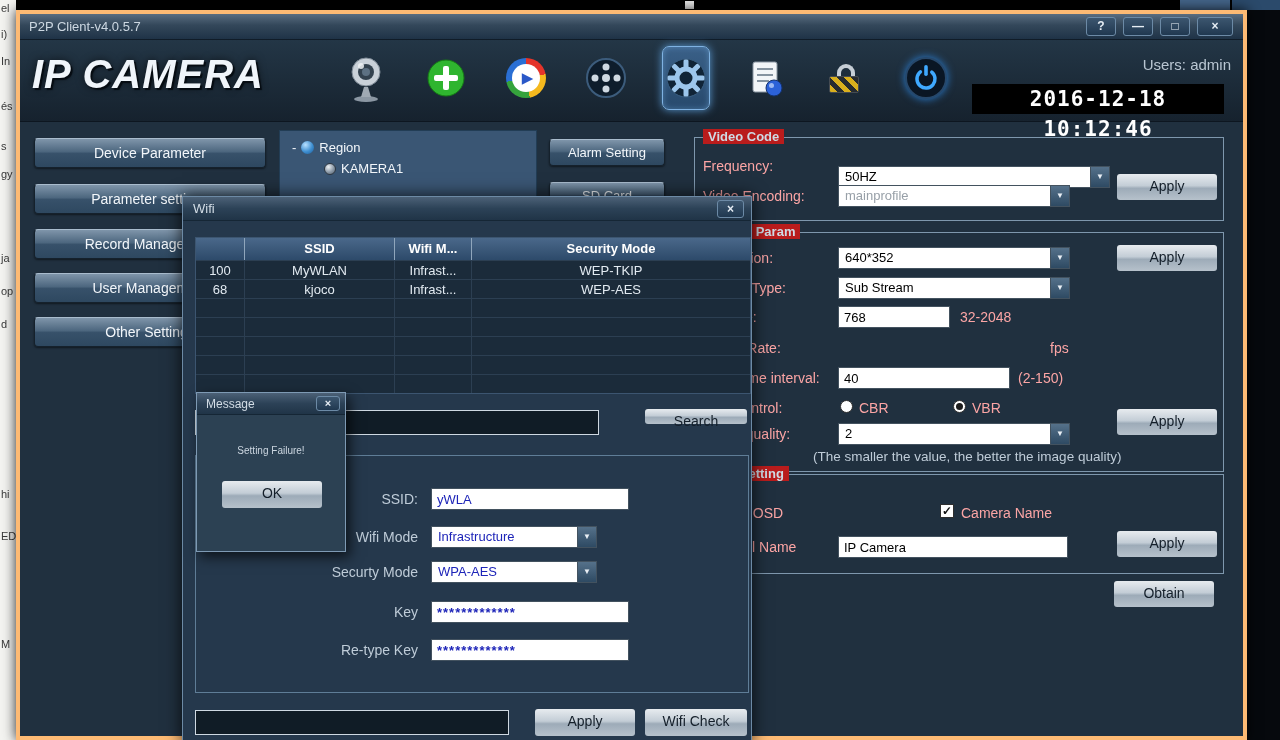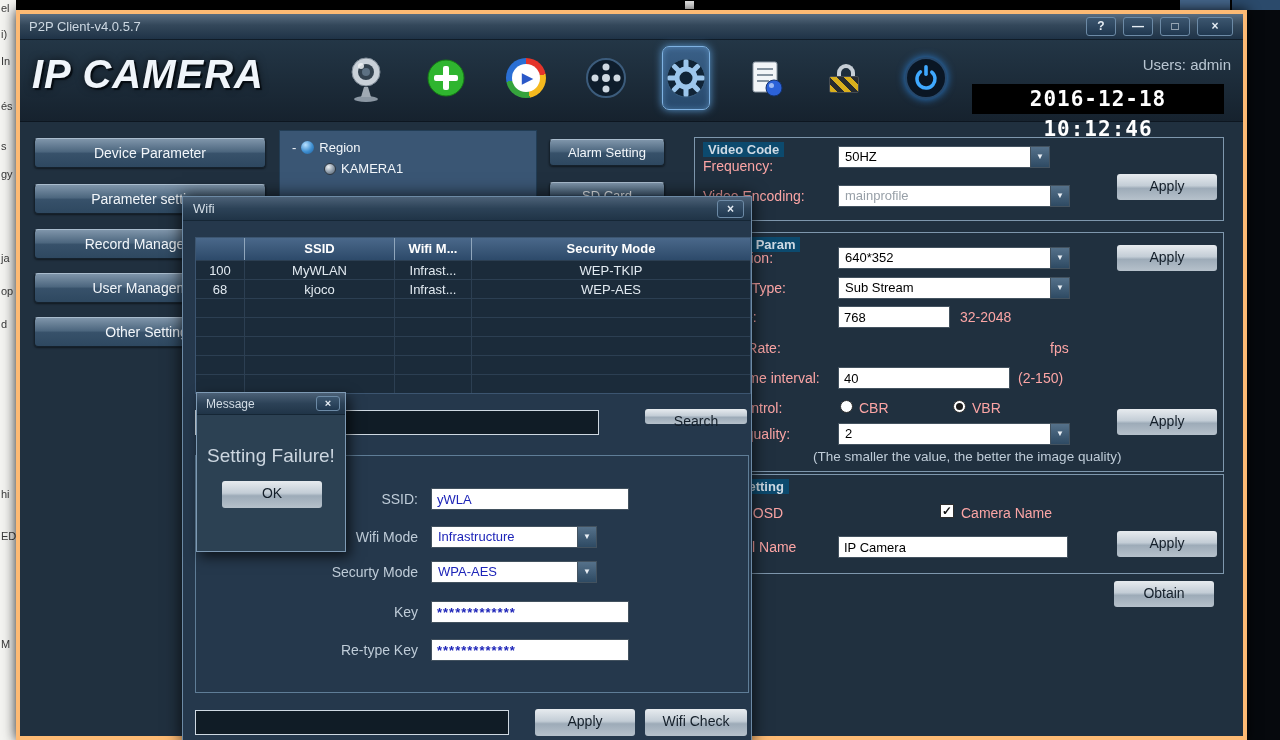--- a/index.html
+++ b/index.html
@@ -58,22 +58,22 @@
   .tree{position:absolute;left:259px;top:116px;width:258px;height:262px;background:#3a5674;border:1px solid #223d55;}
   .tree-row{display:flex;align-items:center;gap:5px;color:#f2f6fa;font-size:13px;margin:9px 0 0 12px;}
   .tree-row.child{margin-left:44px;margin-top:6px;}
   .globe{width:13px;height:13px;border-radius:50%;display:inline-block;
          background:radial-gradient(circle at 35% 30%,#b8e0ff,#3e8ed0 55%,#1c5a96);}
   .camico{width:12px;height:12px;border-radius:50%;display:inline-block;border:1px solid #2e3842;
          background:radial-gradient(circle at 35% 30%,#eef2f5,#8a98a6 55%,#55626e);}
 
   
   .group{position:absolute;border:1px solid #7e97ad;}
-  .gtitle{position:absolute;top:-9px;left:8px;background:#0c4a6e;padding:0 5px;font-size:13px;
-          font-weight:bold;color:#cfdae4;margin-top:13px;}
+  .gtitle{position:absolute;top:-9px;left:8px;background:#b91c1c;padding:0 5px;font-size:13px;
+          font-weight:bold;color:#cfdae4;}
   .lbl{position:absolute;font-size:14px;color:#fca5a5;white-space:nowrap;}
   .hint{position:absolute;font-size:13px;color:#bfccd8;white-space:nowrap;}
 
   
   .dd{position:absolute;height:22px;background:#fff;border:1px solid #43525f;display:flex;}
   .dd-value{flex:1;font-size:13px;color:#000;line-height:20px;padding-left:6px;white-space:nowrap;overflow:hidden;}
   .dd.disabled .dd-value{color:#98a0a8;}
   .dd.blue .dd-value{color:#1d24b8;}
   .dd-btn{width:19px;background:linear-gradient(180deg,#55718a,#2e4a63);border-left:1px solid #43525f;}
   .dd-btn::after{content:"▼";display:block;color:#e9eff5;font-size:8px;text-align:center;line-height:20px;}
@@ -110,21 +110,21 @@
 
   
   .msg{position:absolute;left:176px;top:378px;width:150px;height:160px;background:#2c4153;
        border:1px solid #7e9ab4;box-shadow:4px 5px 12px rgba(0,0,0,.65);z-index:20;}
   .msg-title{position:absolute;left:0;top:0;right:0;height:22px;
              background:linear-gradient(180deg,#4c6177,#2c4257 50%,#203447);border-bottom:1px solid #152635;}
   .msg-title-text{position:absolute;left:9px;top:4px;font-size:12px;color:#d3dde6;}
   .msg-close{position:absolute;right:5px;top:3px;width:24px;height:15px;
              background:linear-gradient(180deg,#3c566f,#203850);border:1px solid #6c8aa6;border-radius:3px;
              color:#e6edf4;font-size:11px;font-weight:bold;text-align:center;line-height:13px;}
-  .msg-text{position:absolute;left:0;top:52px;width:100%;text-align:center;font-size:19px;color:#ccd6e0;}
+  .msg-text{position:absolute;left:0;top:52px;width:100%;text-align:center;font-size:10px;color:#ccd6e0;}
 
   
   .play-outer{width:40px;height:40px;border-radius:50%;display:flex;align-items:center;justify-content:center;
       background:conic-gradient(#e5342a 0 22%,#f5b91e 22% 47%,#35a33c 47% 72%,#2a6fd4 72% 100%);}
   .play-inner{width:28px;height:28px;border-radius:50%;background:#fff;text-align:center;}
   .play-inner span{color:#2a58c8;font-size:15px;line-height:28px;padding-left:3px;}
   .lock-wrap{width:34px;}
   .lock-shackle{width:18px;height:13px;border:4px solid #c6ced6;border-bottom:none;
       border-radius:9px 9px 0 0;margin:0 auto -1px auto;}
   .lock-body{width:30px;height:17px;border:1px solid #454b52;border-radius:2px;
@@ -265,21 +265,21 @@
       <span>KAMERA1</span>
     </div>
   </div>
 
   <div class="abs steel btn" style="left:529px;top:125px;width:116px;height:27px;line-height:25px;font-size:13px">Alarm Setting</div>
   <div class="abs steel btn" style="left:529px;top:168px;width:116px;height:27px;line-height:25px;font-size:13px">SD Card</div>
 
   <div class="group" style="left:674px;top:123px;width:530px;height:84px">
     <span class="gtitle">Video Code</span>
     <span class="lbl" style="left:8px;top:20px">Frequency:</span>
-    <div class="dd btn" style="left:143px;top:8px;width:212px">
+    <div class="dd btn" style="left:143px;top:28px;width:272px">
       <span class="dd-value">50HZ</span>
       <span class="dd-btn"></span>
     </div>
     <span class="lbl" style="left:8px;top:50px">Video Encoding:</span>
     <div class="dd disabled btn" style="left:143px;top:47px;width:232px">
       <span class="dd-value">mainprofile</span>
       <span class="dd-btn"></span>
     </div>
     <div class="abs silver btn" style="left:422px;top:36px;width:100px;height:26px;line-height:24px">Apply</div>
   </div>

